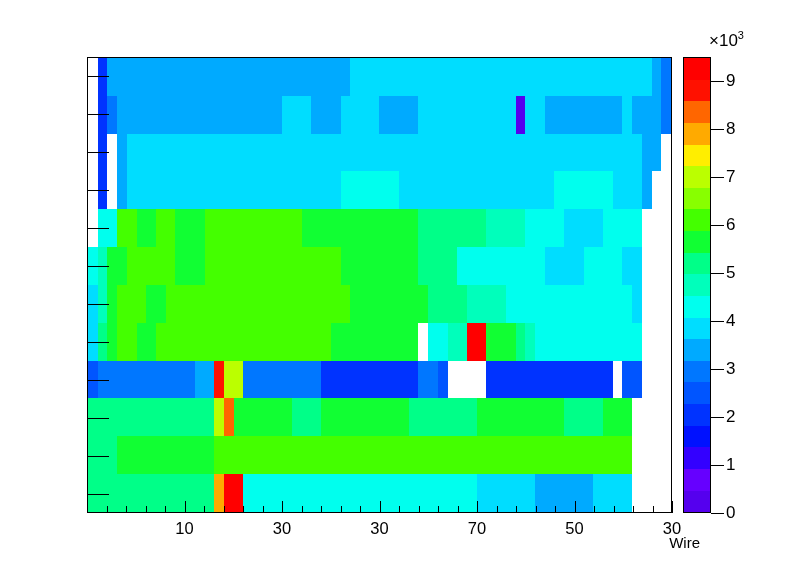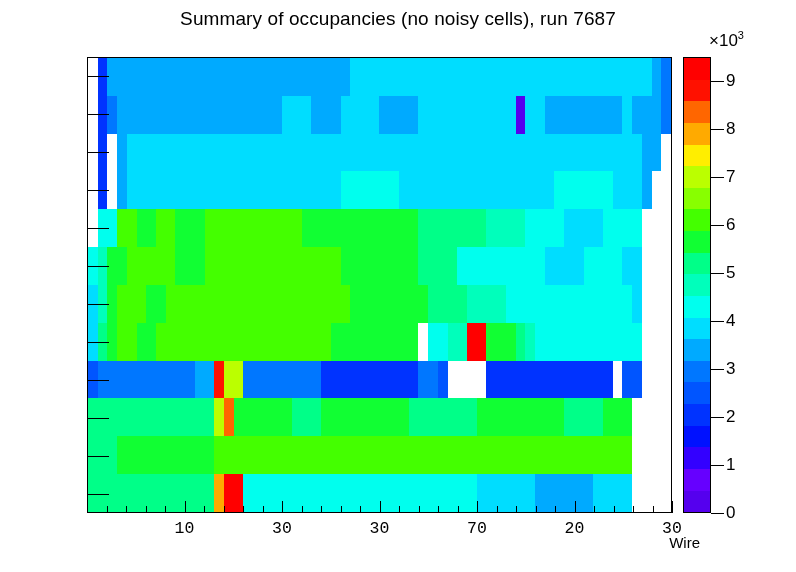--- a/index.html
+++ b/index.html
@@ -21,39 +21,38 @@
   .cell{width:100%;height:100%;}
 
   
   .ylab{position:absolute;right:0;text-align:right;font-size:12.5px;
         white-space:nowrap;line-height:1;}
   #ylabels{position:absolute;left:0px;top:57px;width:80px;height:456px;}
   .ytick{position:absolute;left:87px;width:22px;height:1px;background:#000;}
 
   
   .xtick{position:absolute;width:1px;background:#000;}
-  .xnum{position:absolute;font-size:16.5px;text-align:center;width:40px;font-family:Liberation Mono, monospace;}
+  .xnum{position:absolute;font-size:16.5px;text-align:center;width:40px;}
   #xtitle{position:absolute;font-size:15px;right:96px;top:534px;}
 
   
   #cbar{position:absolute;left:683px;top:57px;width:28px;height:456px;
         border:1px solid #000;box-sizing:border-box;display:flex;
         flex-direction:column;}
   #cbar .band{width:100%;flex:1 1 0;}
   .cbtick{position:absolute;left:711px;width:13px;height:1px;background:#000;}
   .cbnum{position:absolute;left:726px;font-size:17px;line-height:1;}
   #cbexp{position:absolute;left:709px;top:30px;font-size:17px;line-height:1;}
   #cbexp sup{font-size:11px;}
 </style>
 </head>
 <body>
 
 <div id="canvas">
 
-  <div id="title">Summary of occupancies (no noisy cells), run 7687</div>
 
 
   <div id="frame">
     <div id="plotgrid">
         <div class="cell" style="background: rgb(255, 255, 255);"></div>
         <div class="cell" style="background: rgb(0, 51, 255);"></div>
         <div class="cell" style="background: rgb(0, 170, 255);"></div>
         <div class="cell" style="background: rgb(0, 170, 255);"></div>
         <div class="cell" style="background: rgb(0, 170, 255);"></div>
         <div class="cell" style="background: rgb(0, 170, 255);"></div>
@@ -802,21 +801,21 @@
       <div class="xtick" style="left: 575px; top: 501px; height: 12px;"></div>
       <div class="xtick" style="left: 594px; top: 506px; height: 7px;"></div>
       <div class="xtick" style="left: 614px; top: 506px; height: 7px;"></div>
       <div class="xtick" style="left: 633px; top: 506px; height: 7px;"></div>
       <div class="xtick" style="left: 653px; top: 506px; height: 7px;"></div>
       <div class="xtick" style="left: 672px; top: 501px; height: 12px;"></div>
       <div class="xnum" style="left: 164.5px; top: 519px;">10</div>
       <div class="xnum" style="left: 262px; top: 519px;">30</div>
       <div class="xnum" style="left: 359.5px; top: 519px;">30</div>
       <div class="xnum" style="left: 457px; top: 519px;">70</div>
-      <div class="xnum" style="left: 554.5px; top: 519px;">20</div>
+      <div class="xnum" style="left: 554.5px; top: 519px;">50</div>
       <div class="xnum" style="left: 652px; top: 519px;">30</div>
     </div>
   <div id="xtitle">Wire</div>
 
   <div id="cbar">
       <div class="band" style="background: rgb(255, 0, 0);"></div>
       <div class="band" style="background: rgb(255, 17, 0);"></div>
       <div class="band" style="background: rgb(255, 102, 0);"></div>
       <div class="band" style="background: rgb(255, 170, 0);"></div>
       <div class="band" style="background: rgb(255, 238, 0);"></div>

